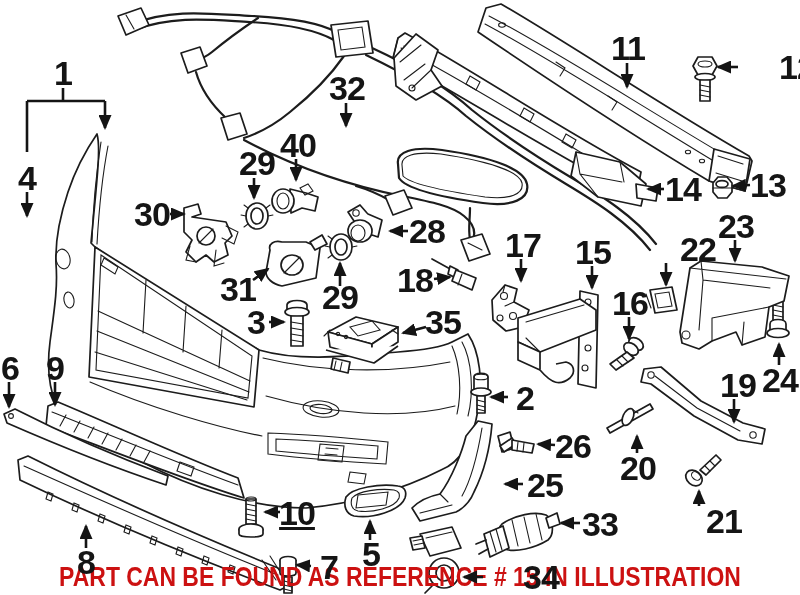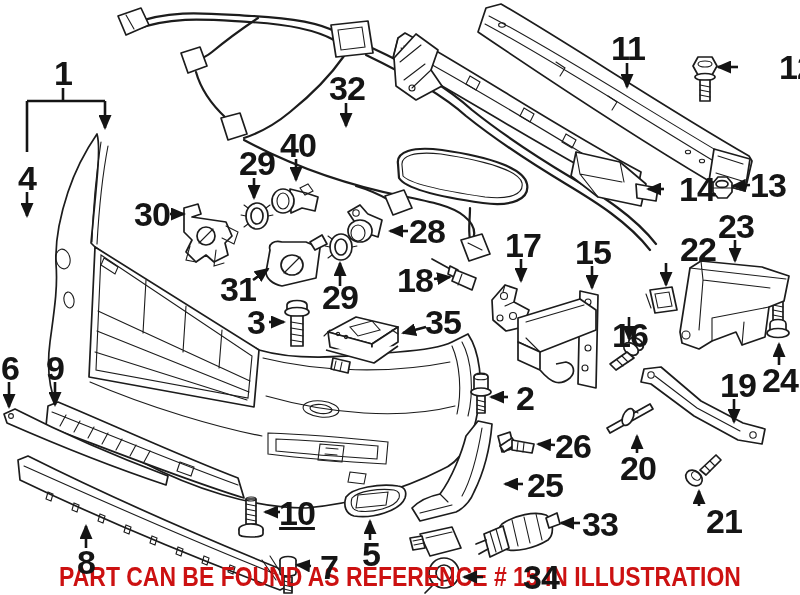--- a/index.html
+++ b/index.html
@@ -358,25 +358,25 @@
       <div class="callout" style="left: 238px; top: 289px; text-align: right;">31</div>
       <div class="callout" style="left: 340px; top: 297px;">29</div>
       <div class="callout" style="left: 427px; top: 231px;">28</div>
       <div class="callout" style="left: 415px; top: 280px;">18</div>
       <div class="callout" style="left: 256px; top: 322px;">3</div>
       <div class="callout" style="left: 443px; top: 322px;">35</div>
       <div class="callout" style="left: 523px; top: 245px;">17</div>
       <div class="callout" style="left: 593px; top: 252px;">15</div>
       <div class="callout" style="left: 667px; top: 249px; margin-left: 31px;">22</div>
       <div class="callout" style="left: 736px; top: 226px;">23</div>
-      <div class="callout" style="left: 630px; top: 303px; margin-top: 32px;">16</div>
+      <div class="callout" style="left: 630px; top: 303px;">16</div>
       <div class="callout" style="left: 628px; top: 48px;">11</div>
       <div class="callout" style="left: 781px; top: 67px; margin-left: 16px;">12</div>
       <div class="callout" style="left: 768px; top: 185px;">13</div>
-      <div class="callout" style="left: 683px; top: 189px; margin-left: 14px;">14</div>
+      <div class="callout" style="left: 683px; top: 189px;">14</div>
       <div class="callout" style="left: 10px; top: 368px;">6</div>
       <div class="callout" style="left: 55px; top: 368px;">9</div>
       <div class="callout" style="left: 525px; top: 398px;">2</div>
       <div class="callout" style="left: 573px; top: 446px;">26</div>
       <div class="callout" style="left: 780px; top: 380px;">24</div>
       <div class="callout" style="left: 738px; top: 385px;">19</div>
       <div class="callout" style="left: 638px; top: 468px;">20</div>
       <div class="callout" style="left: 545px; top: 485px;">25</div>
       <div class="callout" style="left: 724px; top: 521px;">21</div>
       <div class="callout" style="left: 297px; top: 513px; text-decoration: underline;">10</div>

